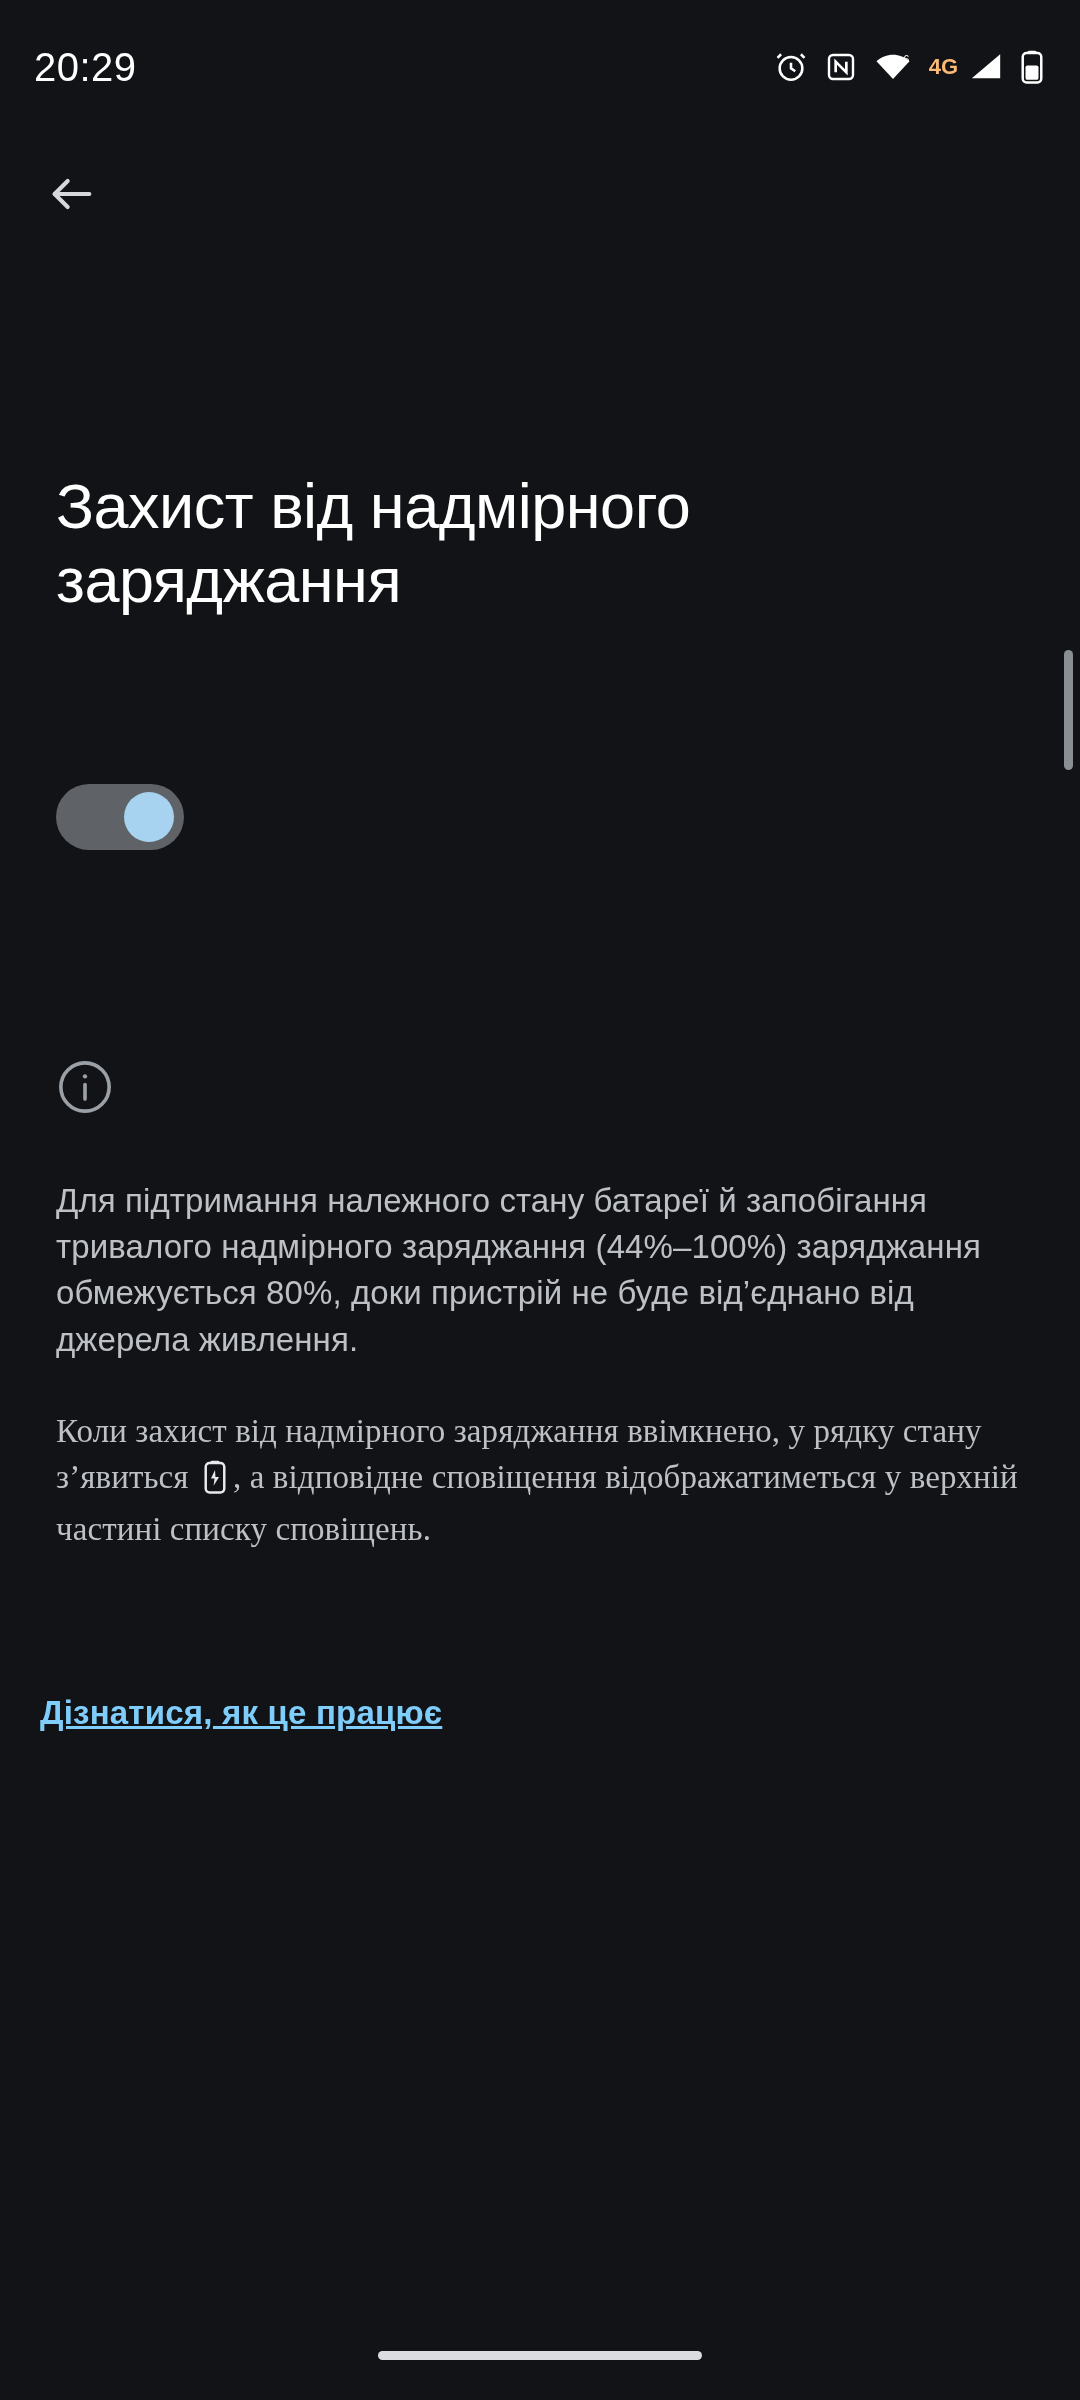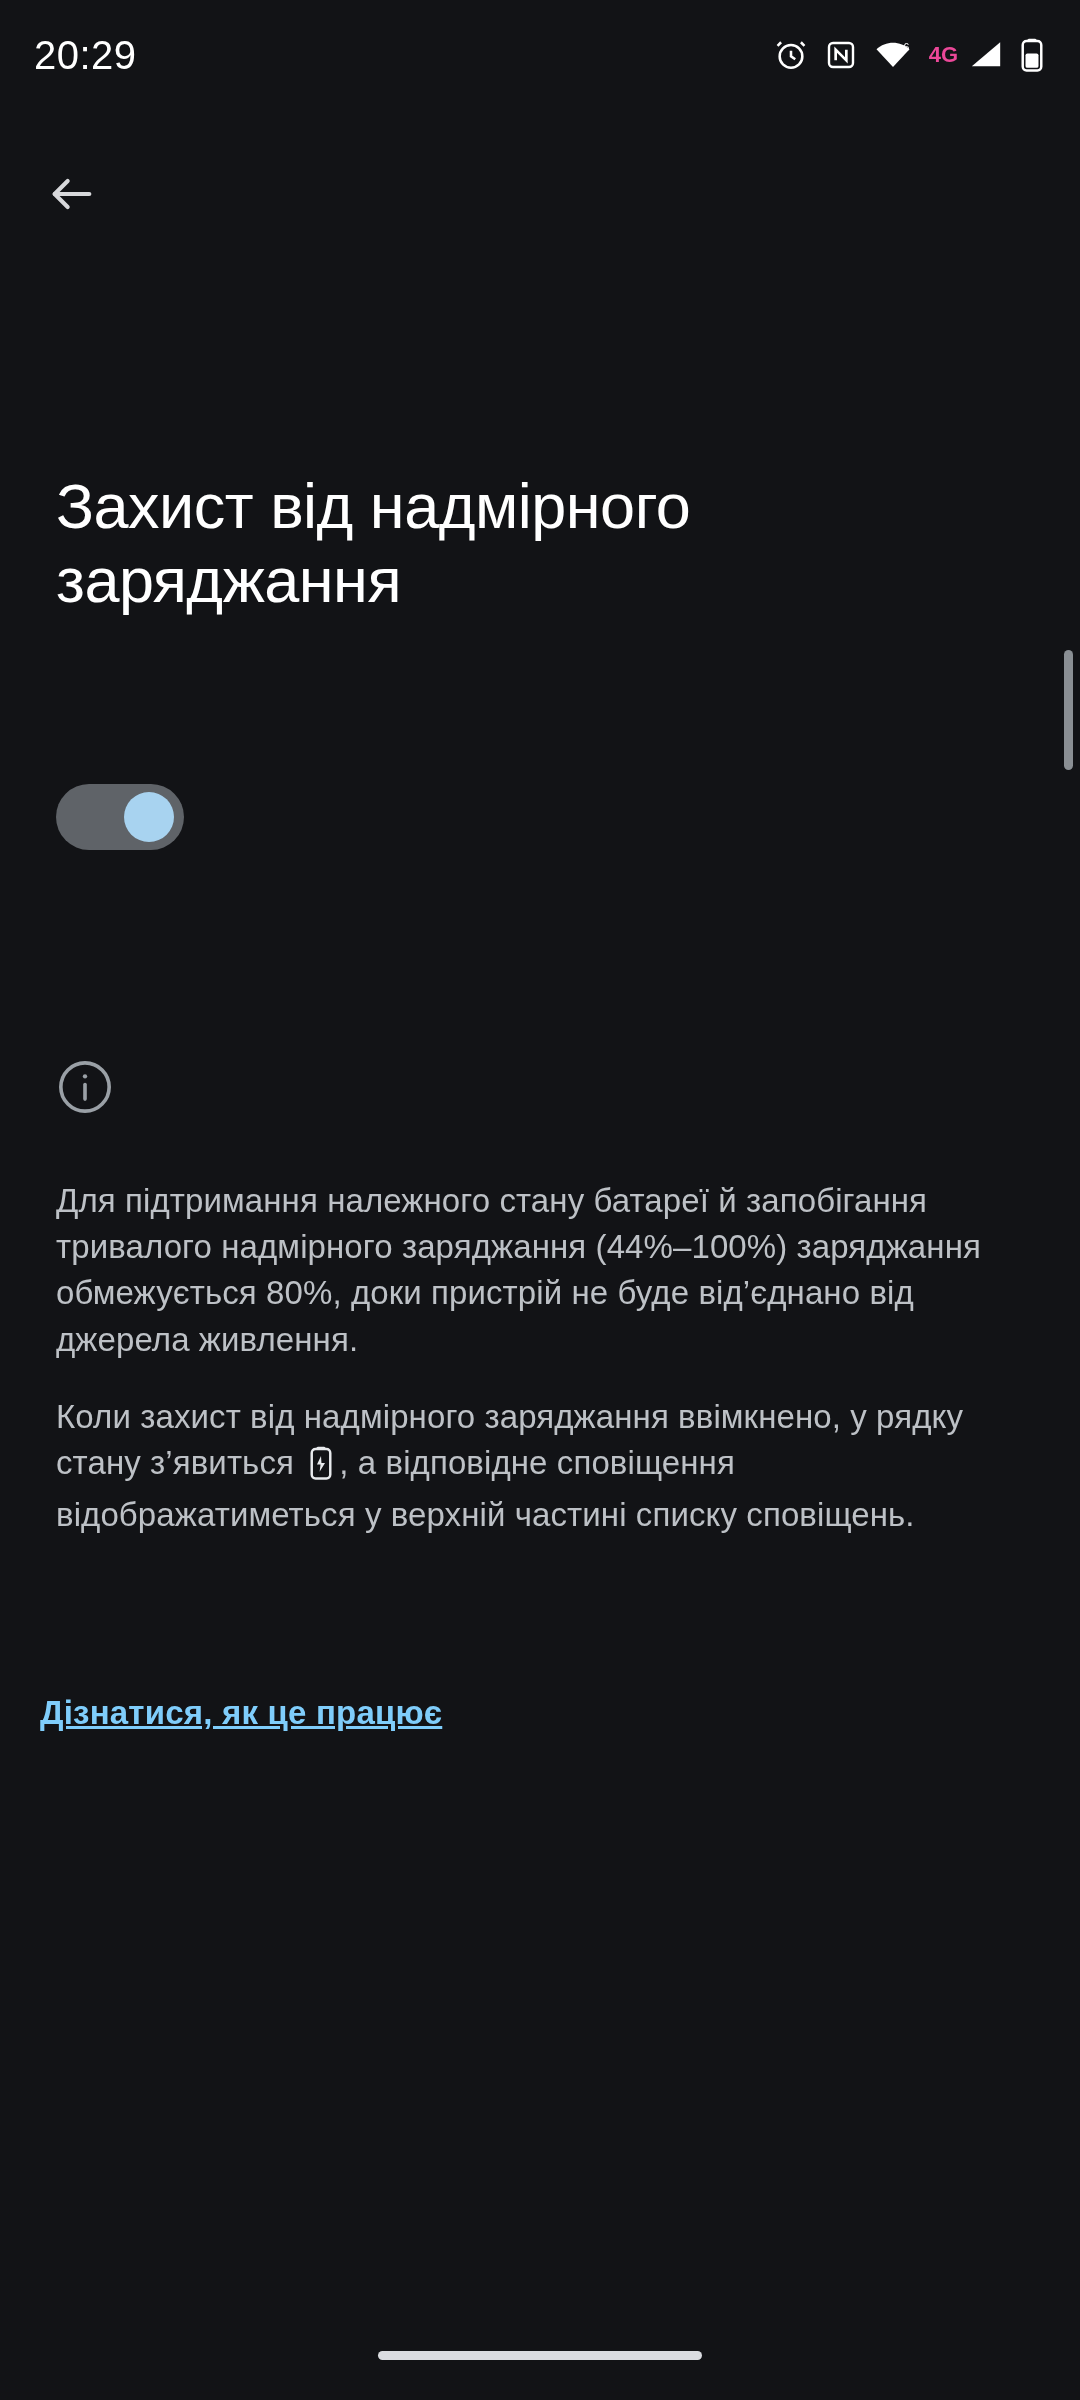--- a/index.html
+++ b/index.html
@@ -14,42 +14,42 @@
     position: relative;
     width: 1080px;
     height: 2400px;
     background: #121316;
     color: #e3e3e3;
   }
 
   
   .status-bar {
     position: absolute;
-    top: 0; left: 0;
+    top: 12px; left: 0;
     width: 1080px;
     height: 110px;
     display: flex;
     align-items: center;
     justify-content: space-between;
     padding: 0 36px 0 34px;
   }
   .status-clock {
     font-size: 40px;
     color: #ffffff;
     letter-spacing: 0.5px;
   }
   .status-icons {
     display: flex;
     align-items: center;
     gap: 17px;
   }
   .status-icons svg { display: block; }
   .sig-label {
     font-size: 22px;
-    color: #ec4899;
+    color: #fdba74;
     font-weight: bold;
     margin-right: -6px;
   }
 
   
   .back-btn {
     position: absolute;
     top: 148px;
     left: 24px;
     width: 96px;
@@ -130,21 +130,21 @@
   .info-body {
     position: absolute;
     top: 1178px;
     left: 56px;
     width: 980px;
     font-size: 33px;
     line-height: 1.40;
     color: #bdc1c6;
     letter-spacing: 0.1px;
   }
-  .info-body p + p { margin-top: 31px; }
+  .info-body p + p { margin-top: 45px; font-family: Liberation Serif, serif; }
   .inline-ico {
     display: inline-block;
     vertical-align: -6px;
     margin: 0 4px;
   }
 
   
   .learn-link {
     position: absolute;
     top: 1694px;

